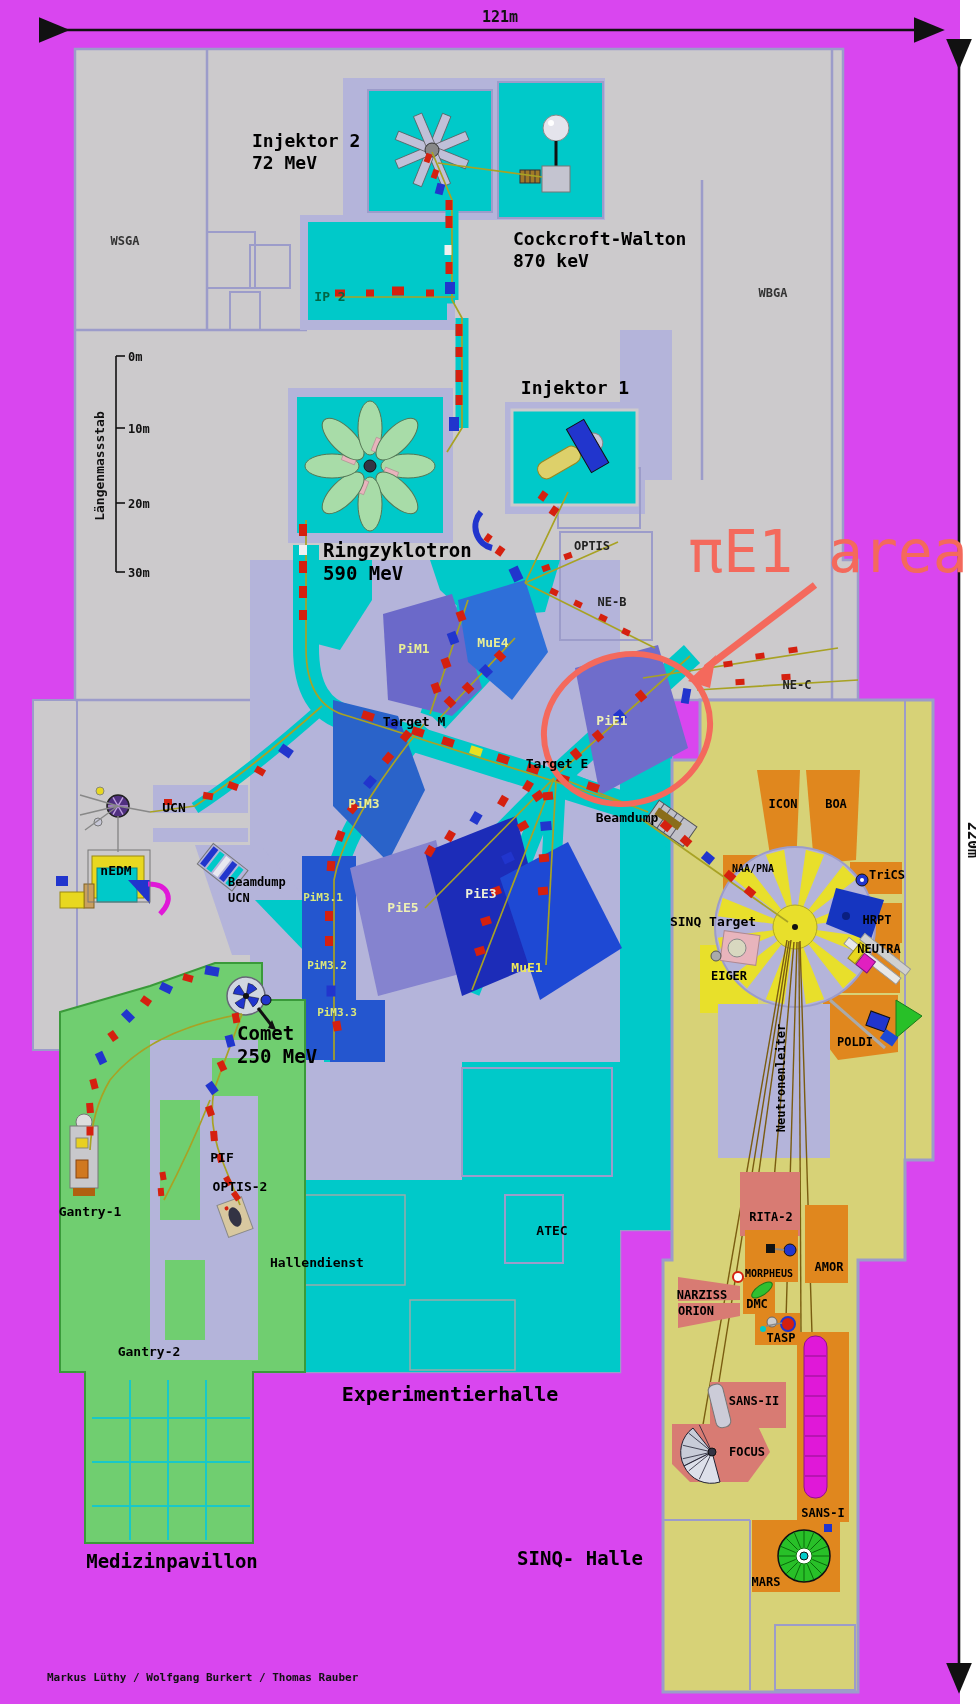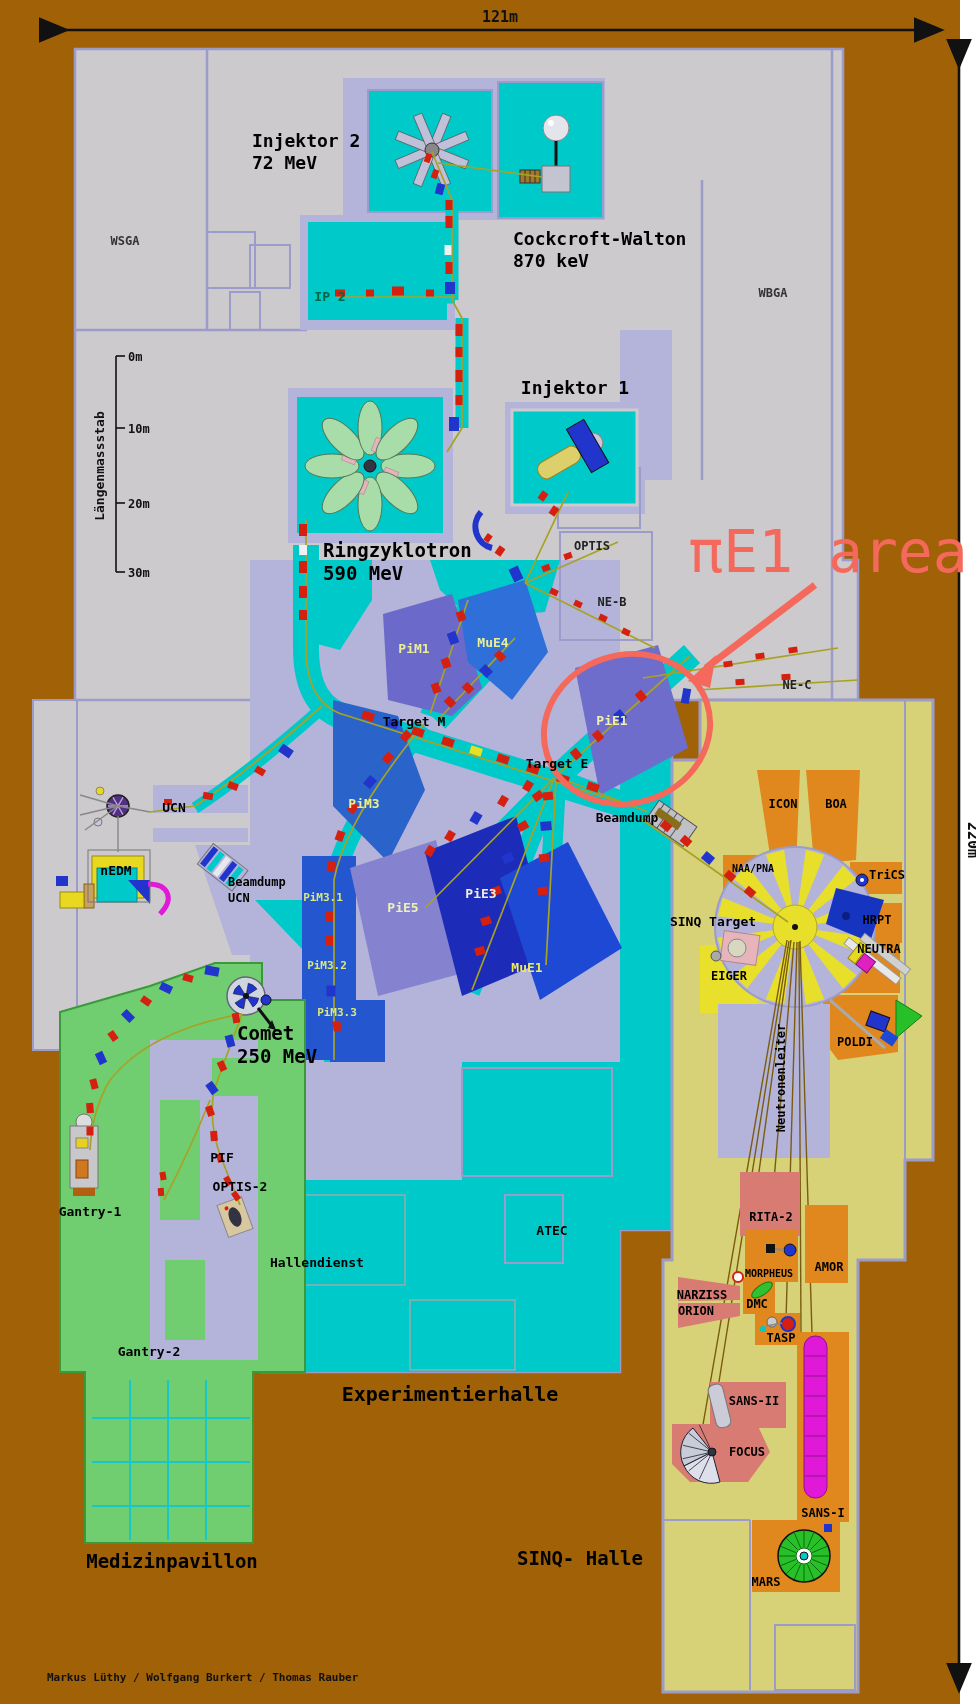--- a/index.html
+++ b/index.html
@@ -1,16 +1,16 @@
 <!DOCTYPE html>
 <html><head>
 <meta charset="utf-8">
 <style>
   html,body{margin:0;padding:0;background:#fff;}
-  #stage{width:960px;height:1704px;position:relative;background:#a16207;}
+  #stage{width:960px;height:1704px;position:relative;background:#d946ef;}
   svg{display:block;}
   text{font-family:"DejaVu Sans Mono",monospace;}
   .wall{fill:none;stroke:#9c9cca;stroke-width:2.5;}
   .thinwall{fill:none;stroke:#9c9cca;stroke-width:2;}
 </style>
 </head>
 <body>
 
 <div id="stage">
 <svg id="map" width="976" height="1704" viewBox="0 0 976 1704">

